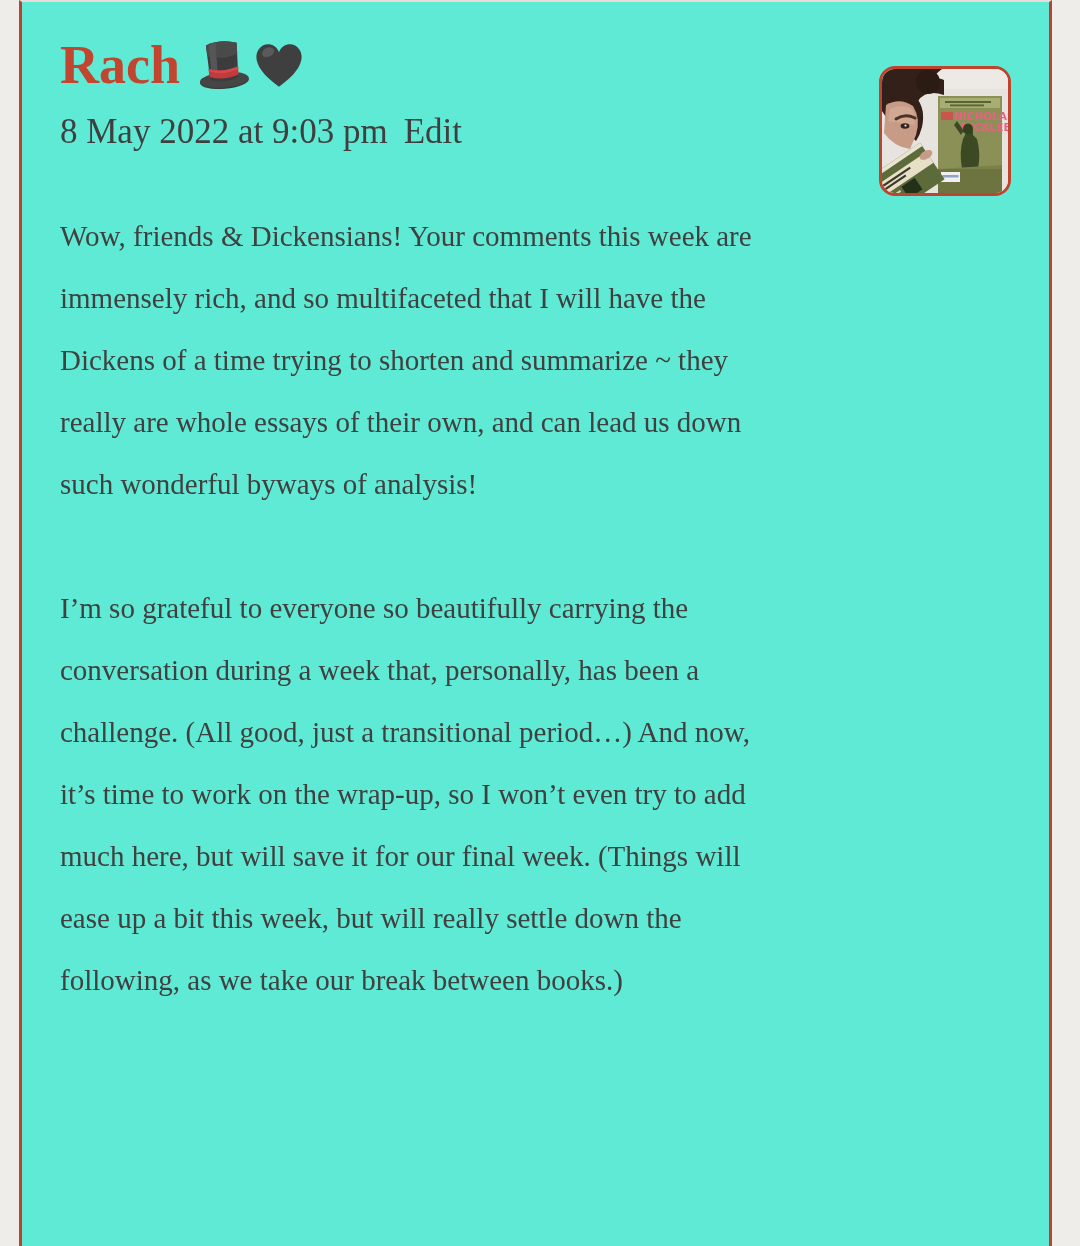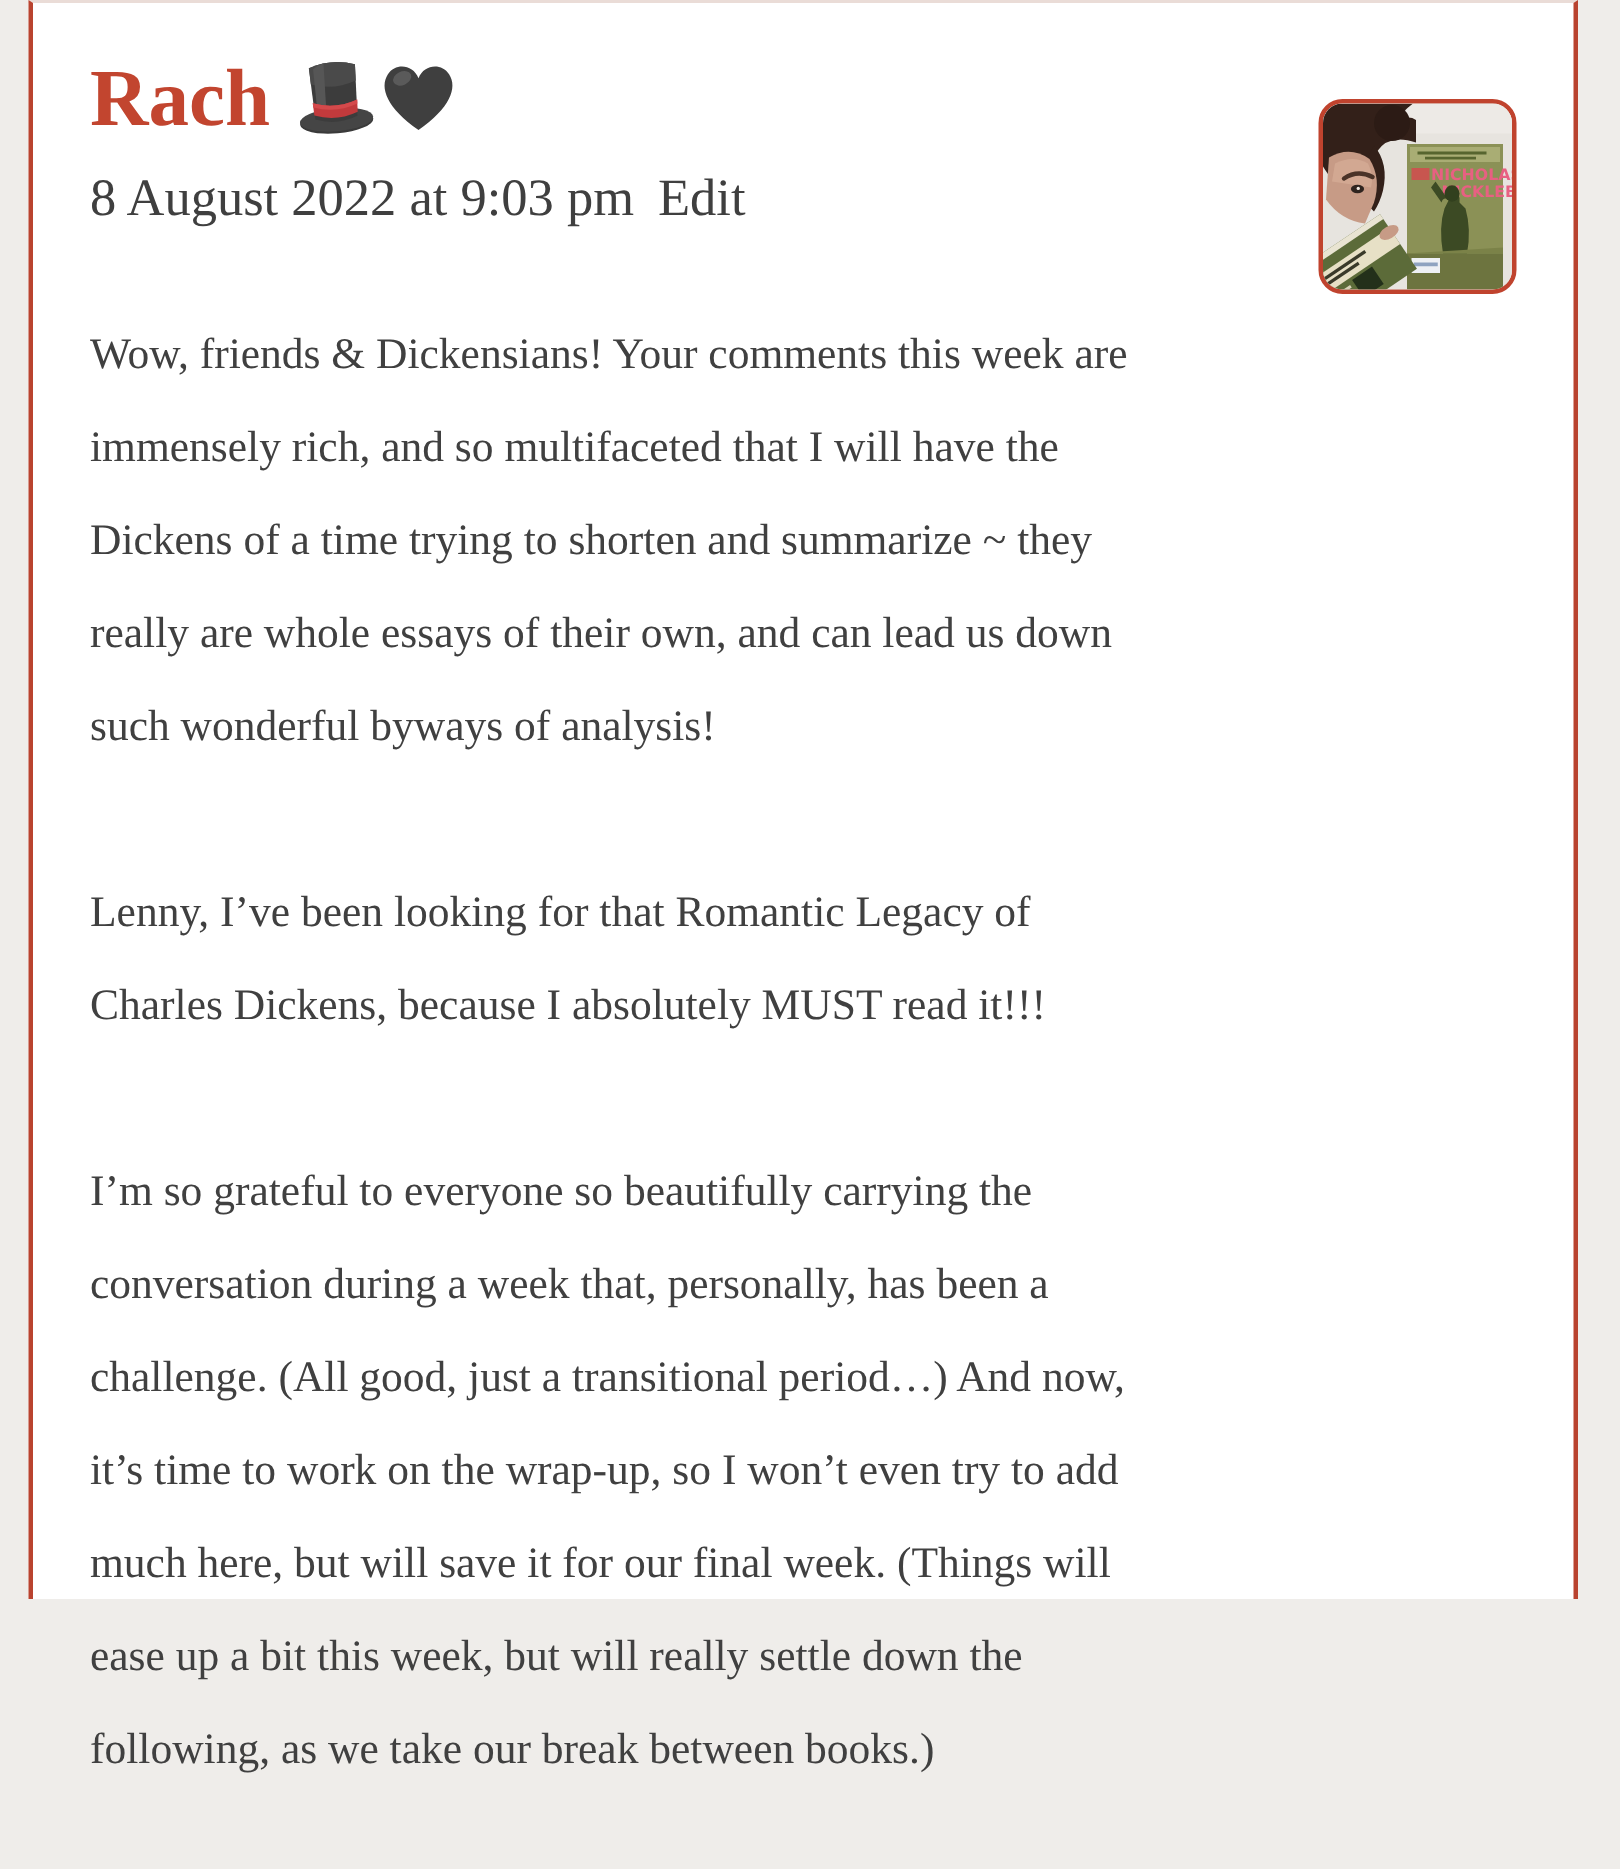--- a/index.html
+++ b/index.html
@@ -1,19 +1,19 @@
 <!DOCTYPE html>
 <html><head>
 <meta charset="utf-8">
 <style>
   html,body{margin:0;padding:0;background:#efedea;font-family:"Liberation Serif","DejaVu Serif",serif;}
   .page{position:relative;width:1080px;height:1246px;background:#efedea;overflow:hidden;}
   .comment-card{
-    position:absolute;left:19px;top:0;width:1033px;height:1066px;
-    background:#ffffff;box-sizing:border-box;
+    position:absolute;left:19px;top:0;width:1033px;height:1246px;
+    background:#5eead4;box-sizing:border-box;
     border-left:3px solid #b9432f;border-right:3px solid #b9432f;border-top:2px solid #eadcd7;
     padding:0 38px;
   }
   .comment-header{position:relative;}
   .author-line{
     margin:32px 0 0 0;font-size:54px;font-weight:bold;line-height:62px;color:#c2452f;
   }
   .author-line .author-name{cursor:pointer;}
   .emoji{display:inline-block;width:58px;height:58px;vertical-align:-10px;}
   .emoji + .emoji{margin-left:-2px;}
@@ -49,21 +49,21 @@
             <path d="M15.6 36 Q32 42 48.4 36 L48 45 Q32 51 16 45 Z" fill="#c23a3c"></path>
             <path d="M15.6 36 Q32 42 48.4 36 L48.3 39 Q32 45 15.7 39 Z" fill="#d4494b"></path>
           </g>
         </svg><svg class="emoji" viewBox="0 0 64 64">
           <path d="M32 57 C 9 41 3 26 9.5 16 C 15 7.5 28 8.5 32 19 C 36 8.5 49 7.5 54.5 16 C 61 26 55 41 32 57 Z" fill="#3f3f3f"></path>
           <ellipse cx="20" cy="19" rx="7" ry="5" fill="#5a5a5a" transform="rotate(-25 20 19)"></ellipse>
         </svg>
       </h2>
 
       <div class="meta">
-        <a class="date-link">8 August 2022 at 9:03 pm</a><a class="edit-link">Edit</a>
+        <a class="date-link">8 May 2022 at 9:03 pm</a><a class="edit-link">Edit</a>
       </div>
 
       <div class="avatar">
         <svg viewBox="0 0 126 124" preserveAspectRatio="none">
 
           <rect x="0" y="0" width="126" height="124" fill="#e7e4df"></rect>
           <rect x="0" y="0" width="126" height="20" fill="#edeae6"></rect>
 
           <rect x="56" y="27" width="64" height="97" fill="#8b9156"></rect>
           <rect x="58" y="29" width="60" height="10" fill="#a9ad74"></rect>
@@ -106,22 +106,20 @@
         </svg>
       </div>
     </header>
 
     <div class="comment-body">
       <p>Wow, friends &amp; Dickensians! Your comments this week are
 immensely rich, and so multifaceted that I will have the
 Dickens of a time trying to shorten and summarize ~ they
 really are whole essays of their own, and can lead us down
 such wonderful byways of analysis!</p>
-      <p>Lenny, I’ve been looking for that Romantic Legacy of
-Charles Dickens, because I absolutely MUST read it!!!</p>
       <p>I’m so grateful to everyone so beautifully carrying the
 conversation during a week that, personally, has been a
 challenge. (All good, just a transitional period…) And now,
 it’s time to work on the wrap-up, so I won’t even try to add
 much here, but will save it for our final week. (Things will
 ease up a bit this week, but will really settle down the
 following, as we take our break between books.)</p>
     </div>
 
   </article>

